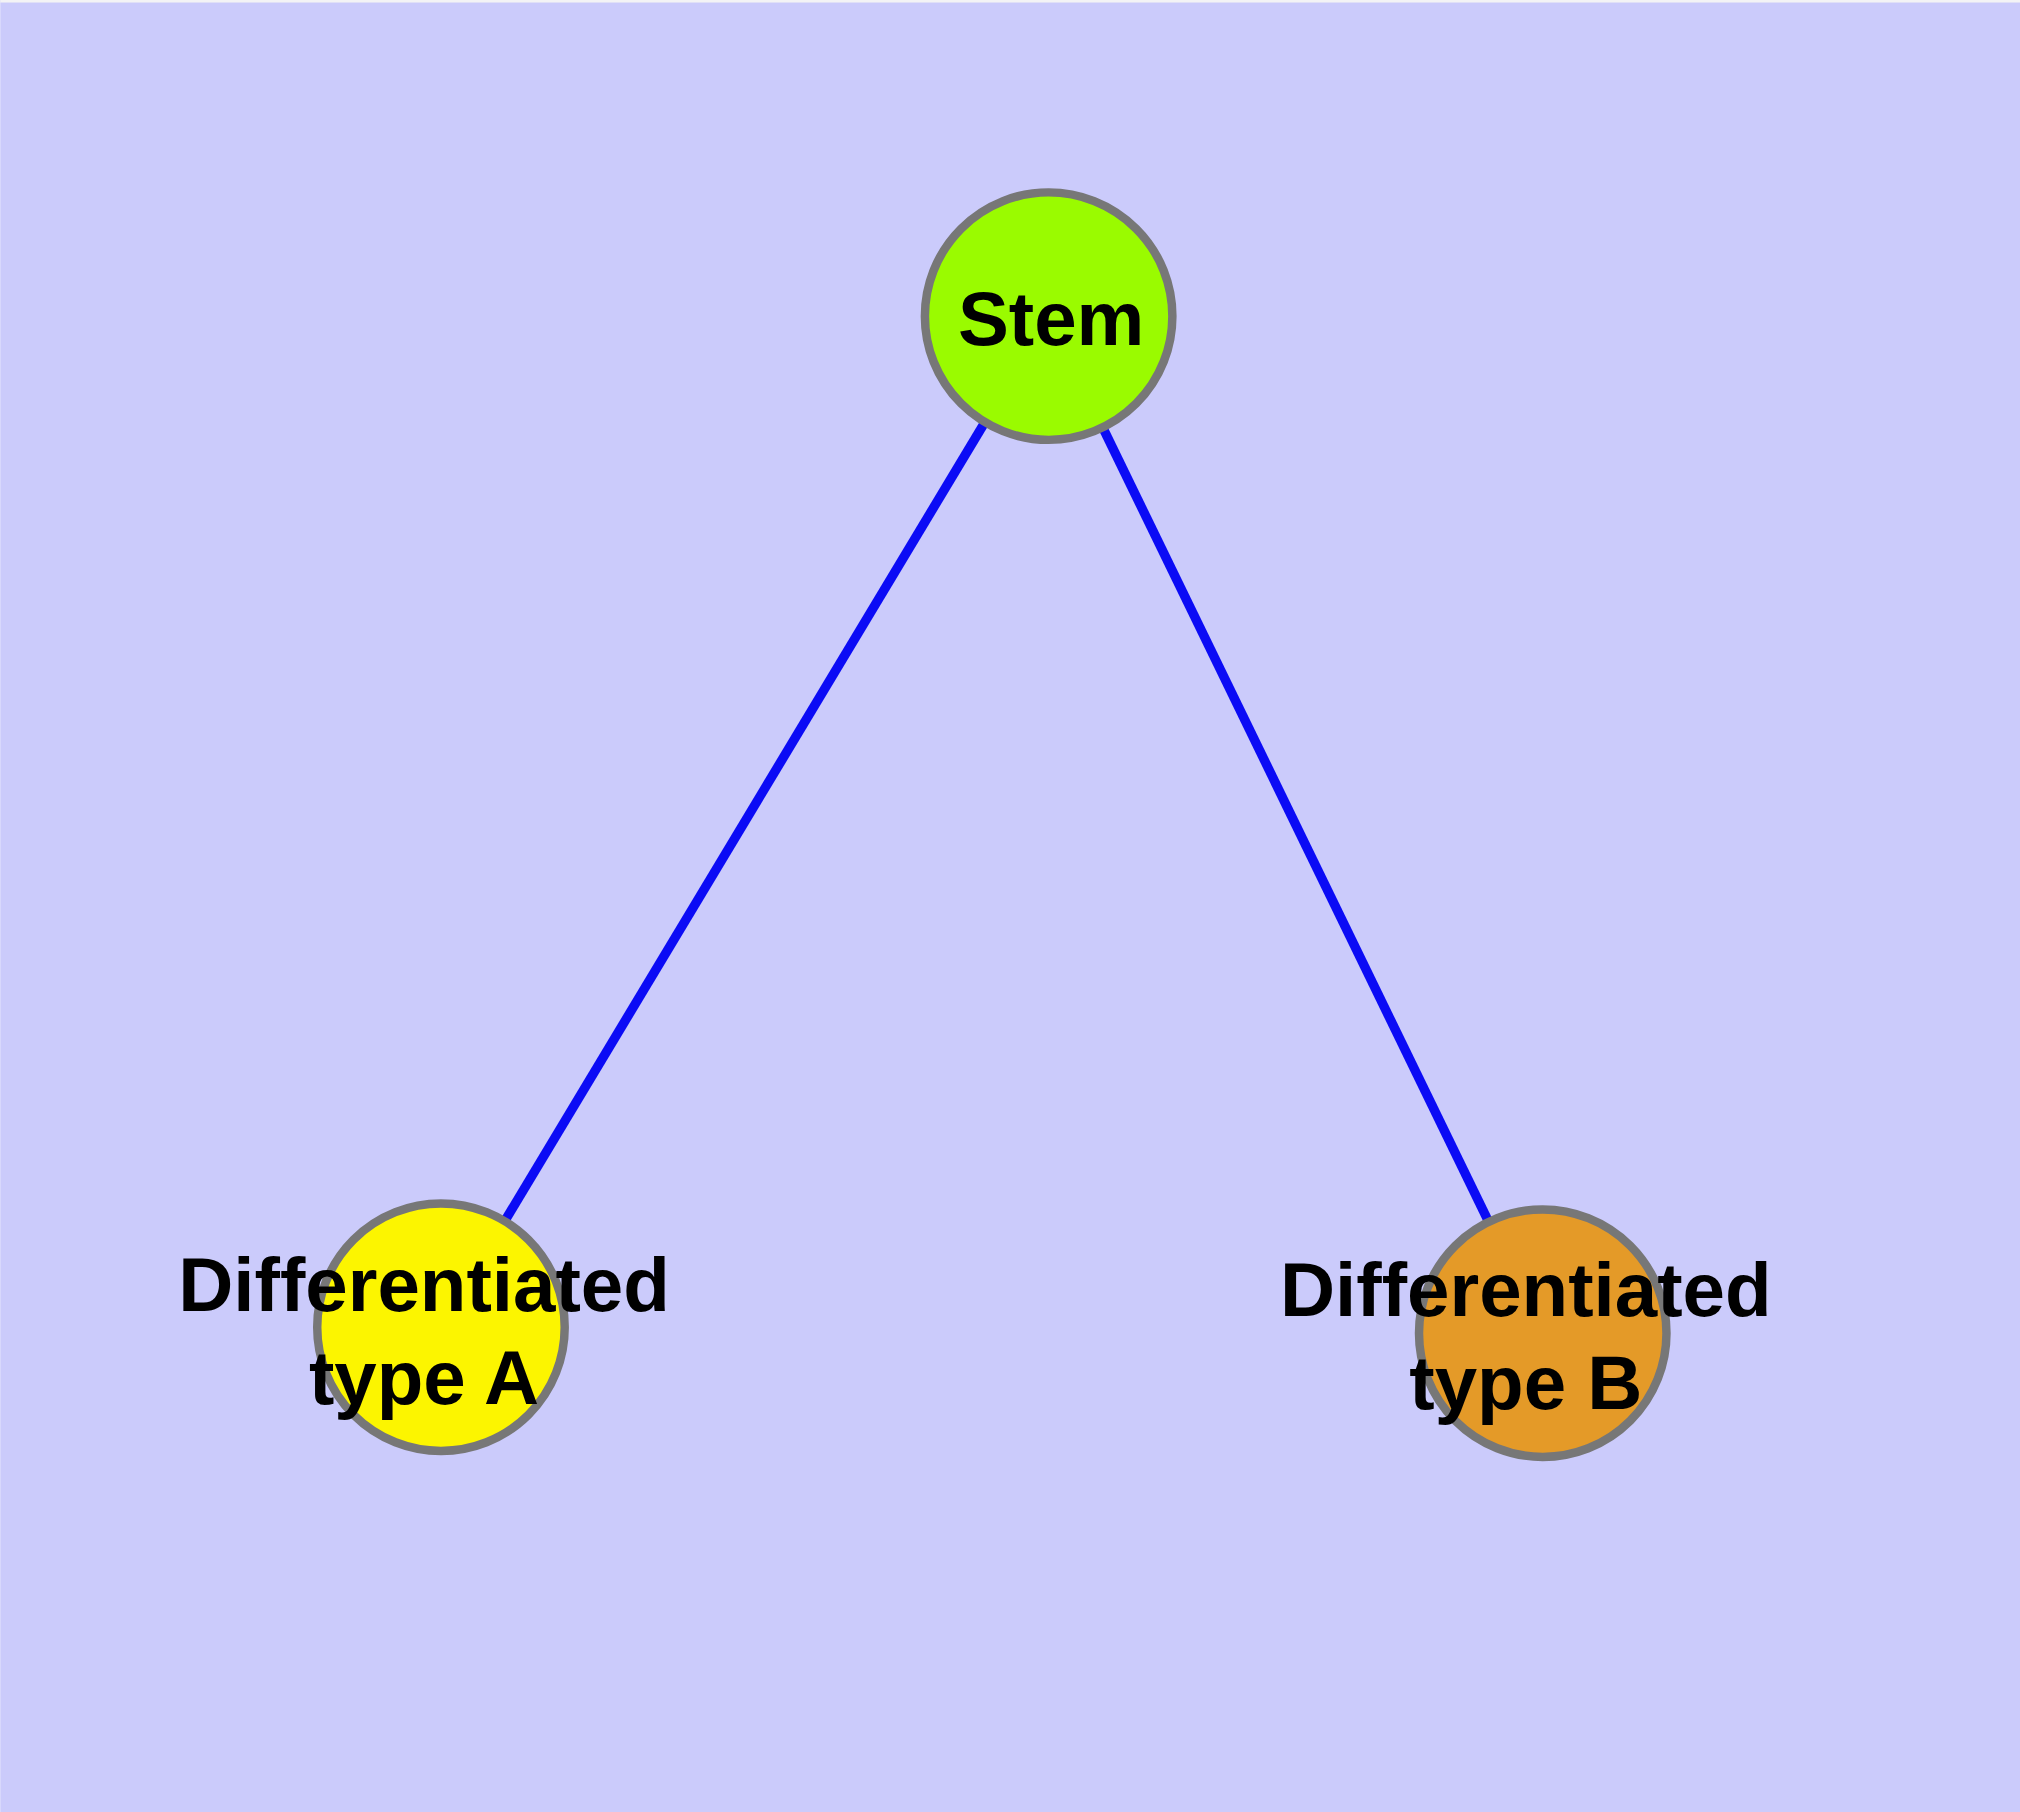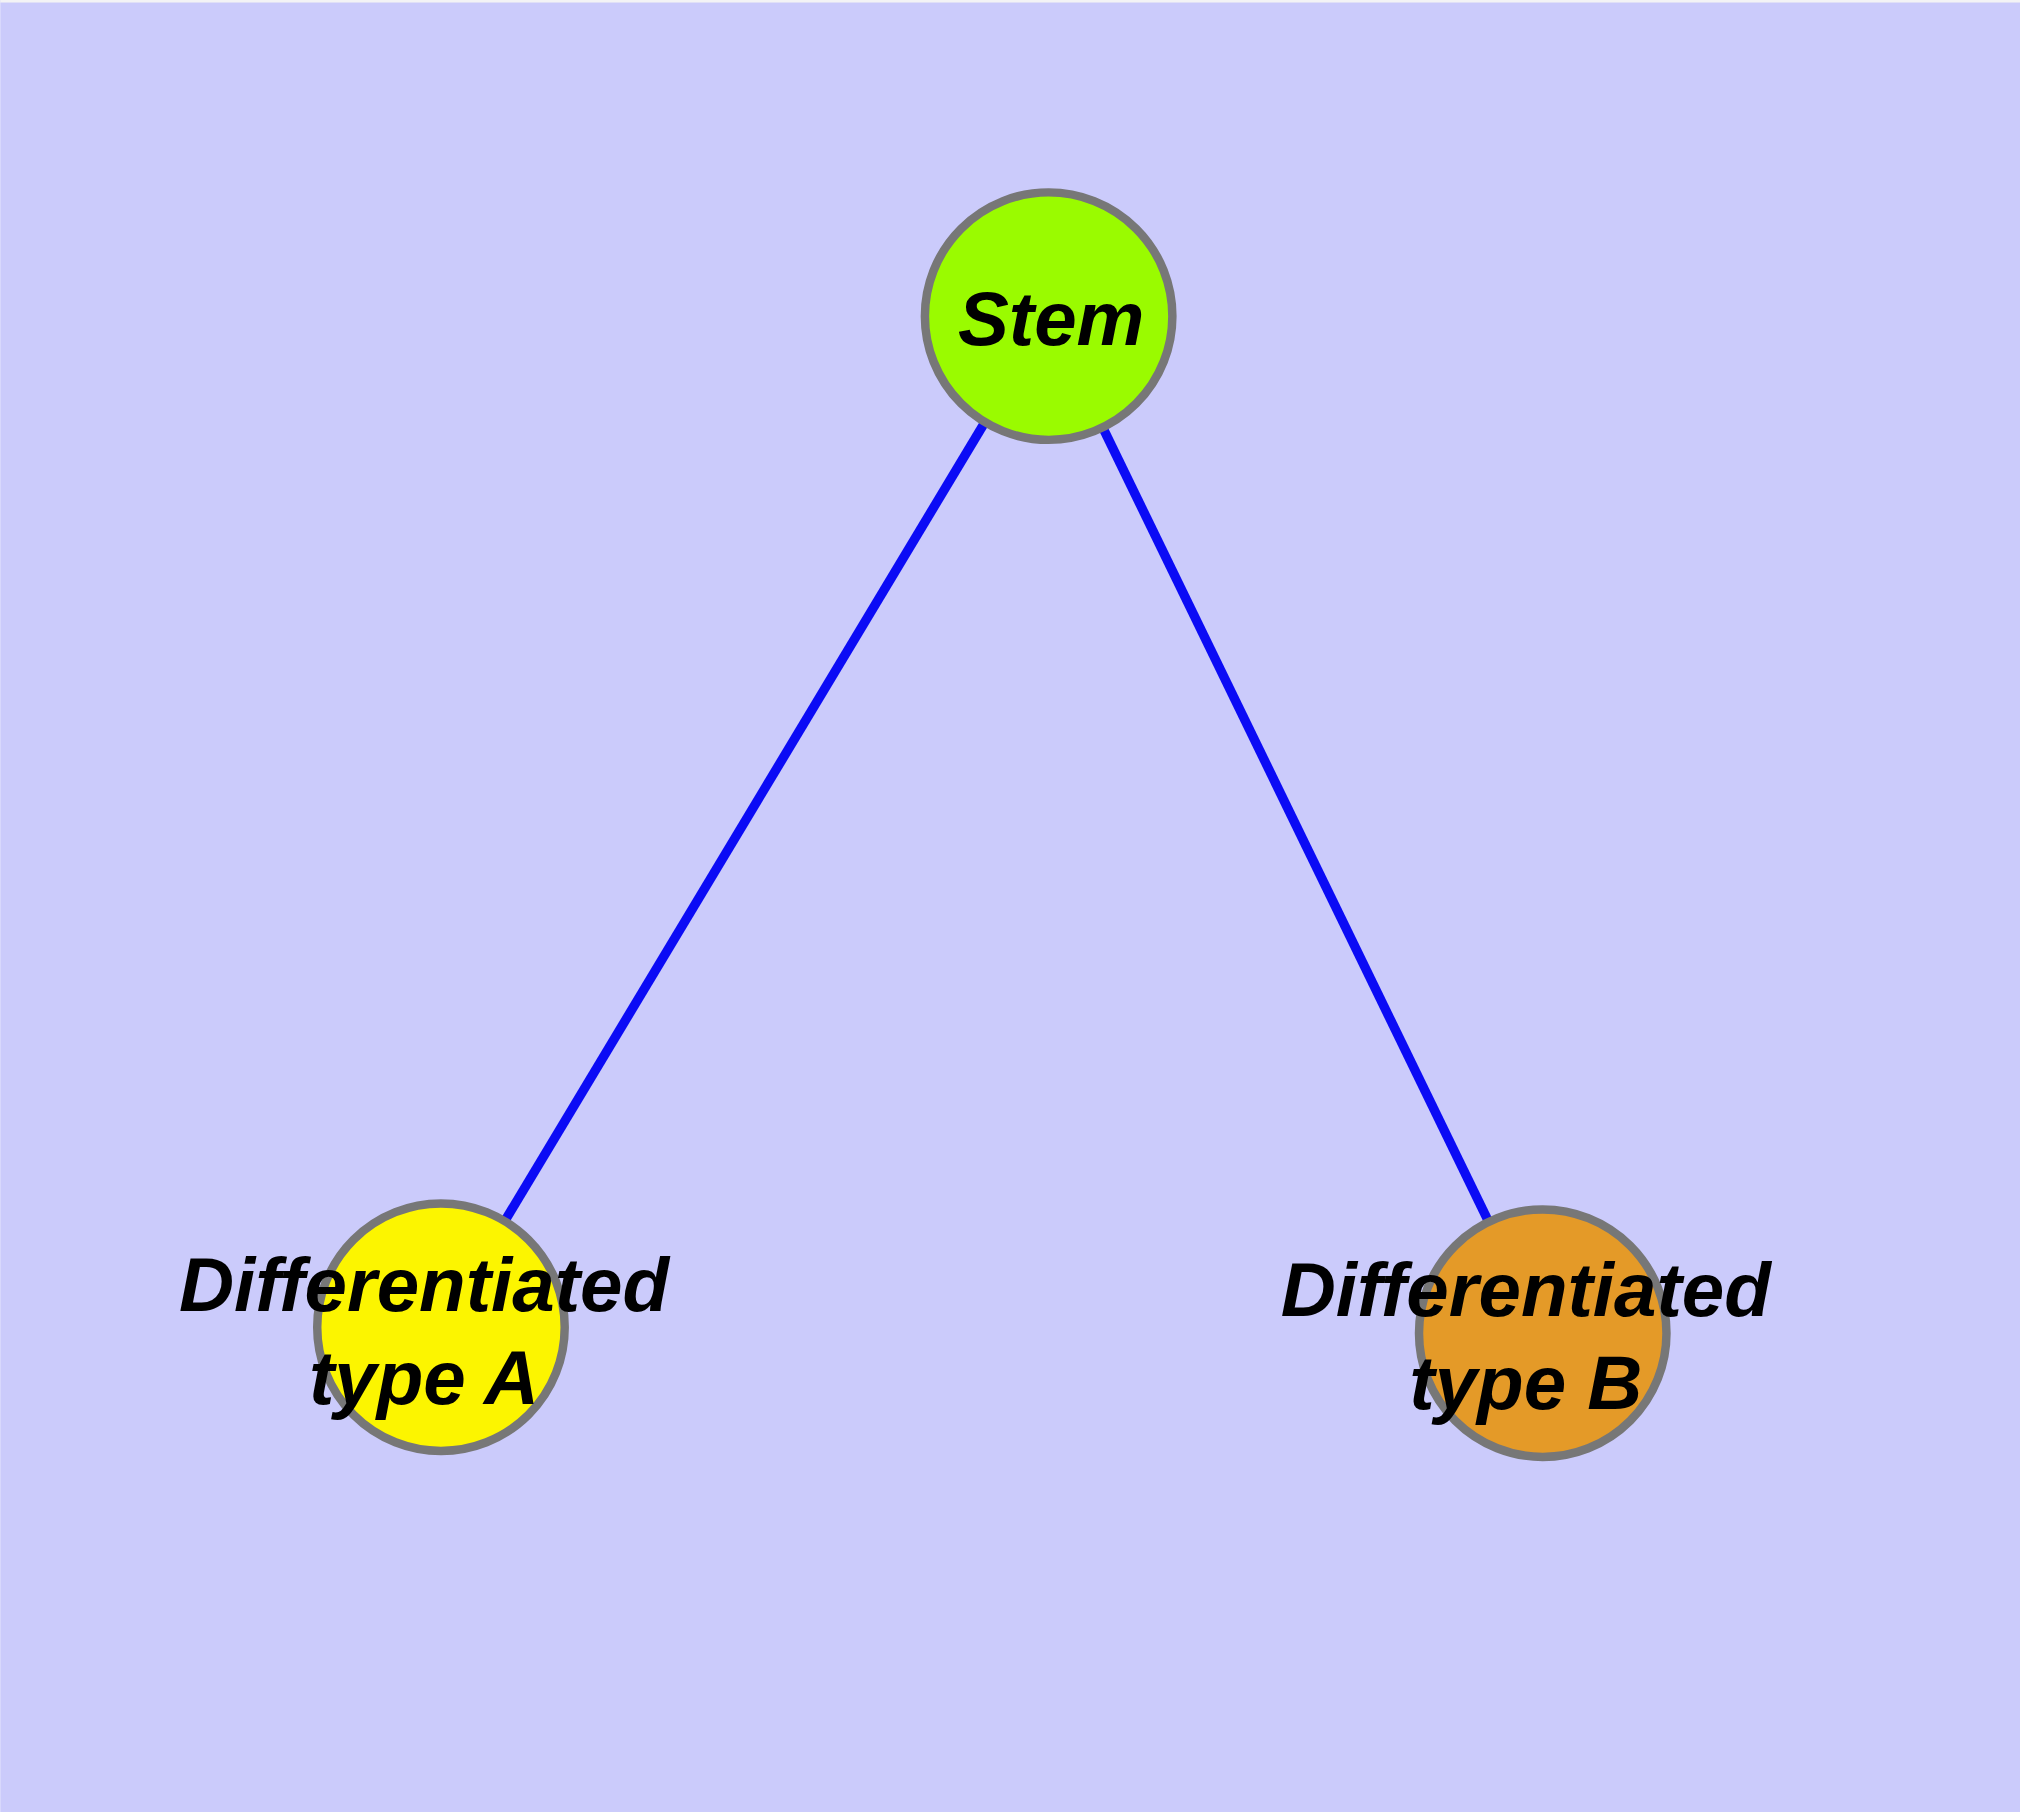--- a/index.html
+++ b/index.html
@@ -7,21 +7,20 @@
     padding: 0;
     width: 2021px;
     height: 1812px;
     overflow: hidden;
     font-family: "Liberation Sans", sans-serif;
   }
   .stage {
     position: relative;
     width: 2021px;
     height: 1812px;
-    font-style: italic;
   }
   svg { display: block; }
   .edge {
     stroke-width: 11;
     fill: none;
   }
   .node {
     stroke: #777777;
     stroke-width: 10;
   }

